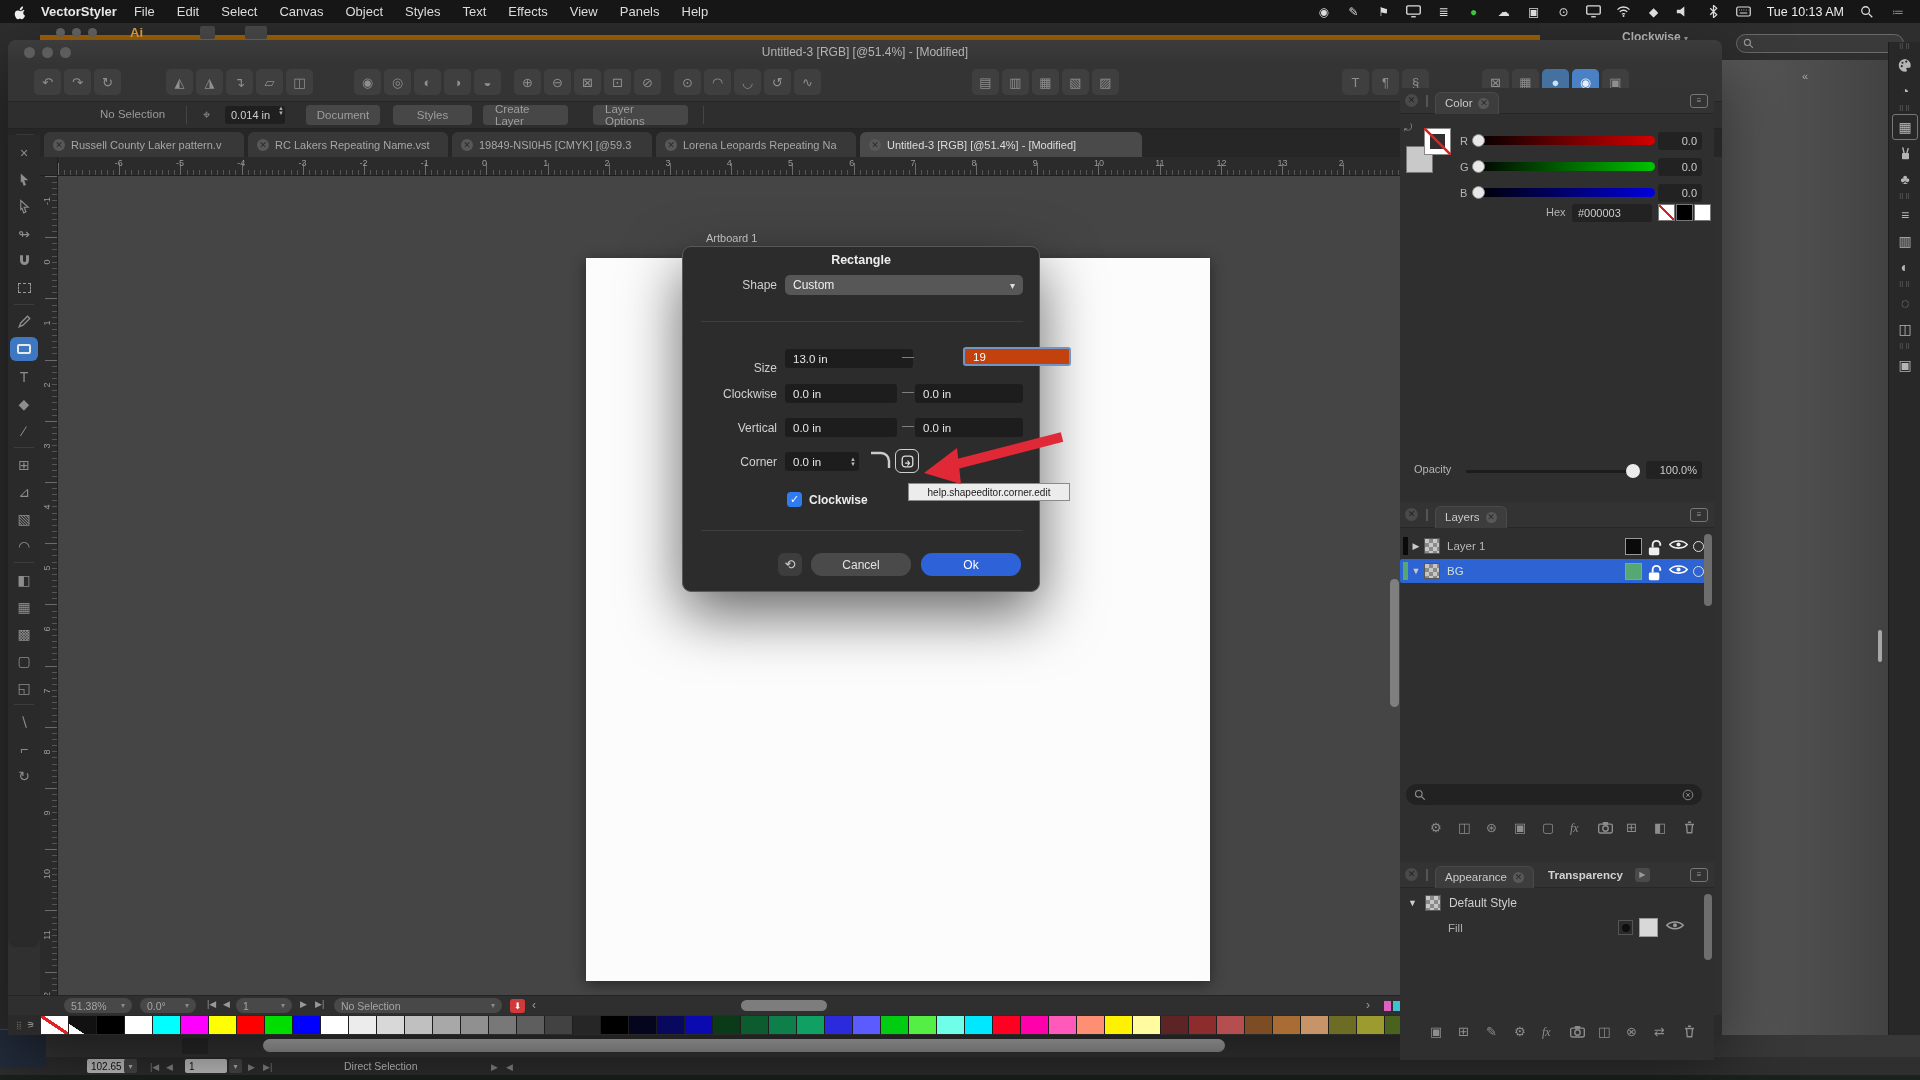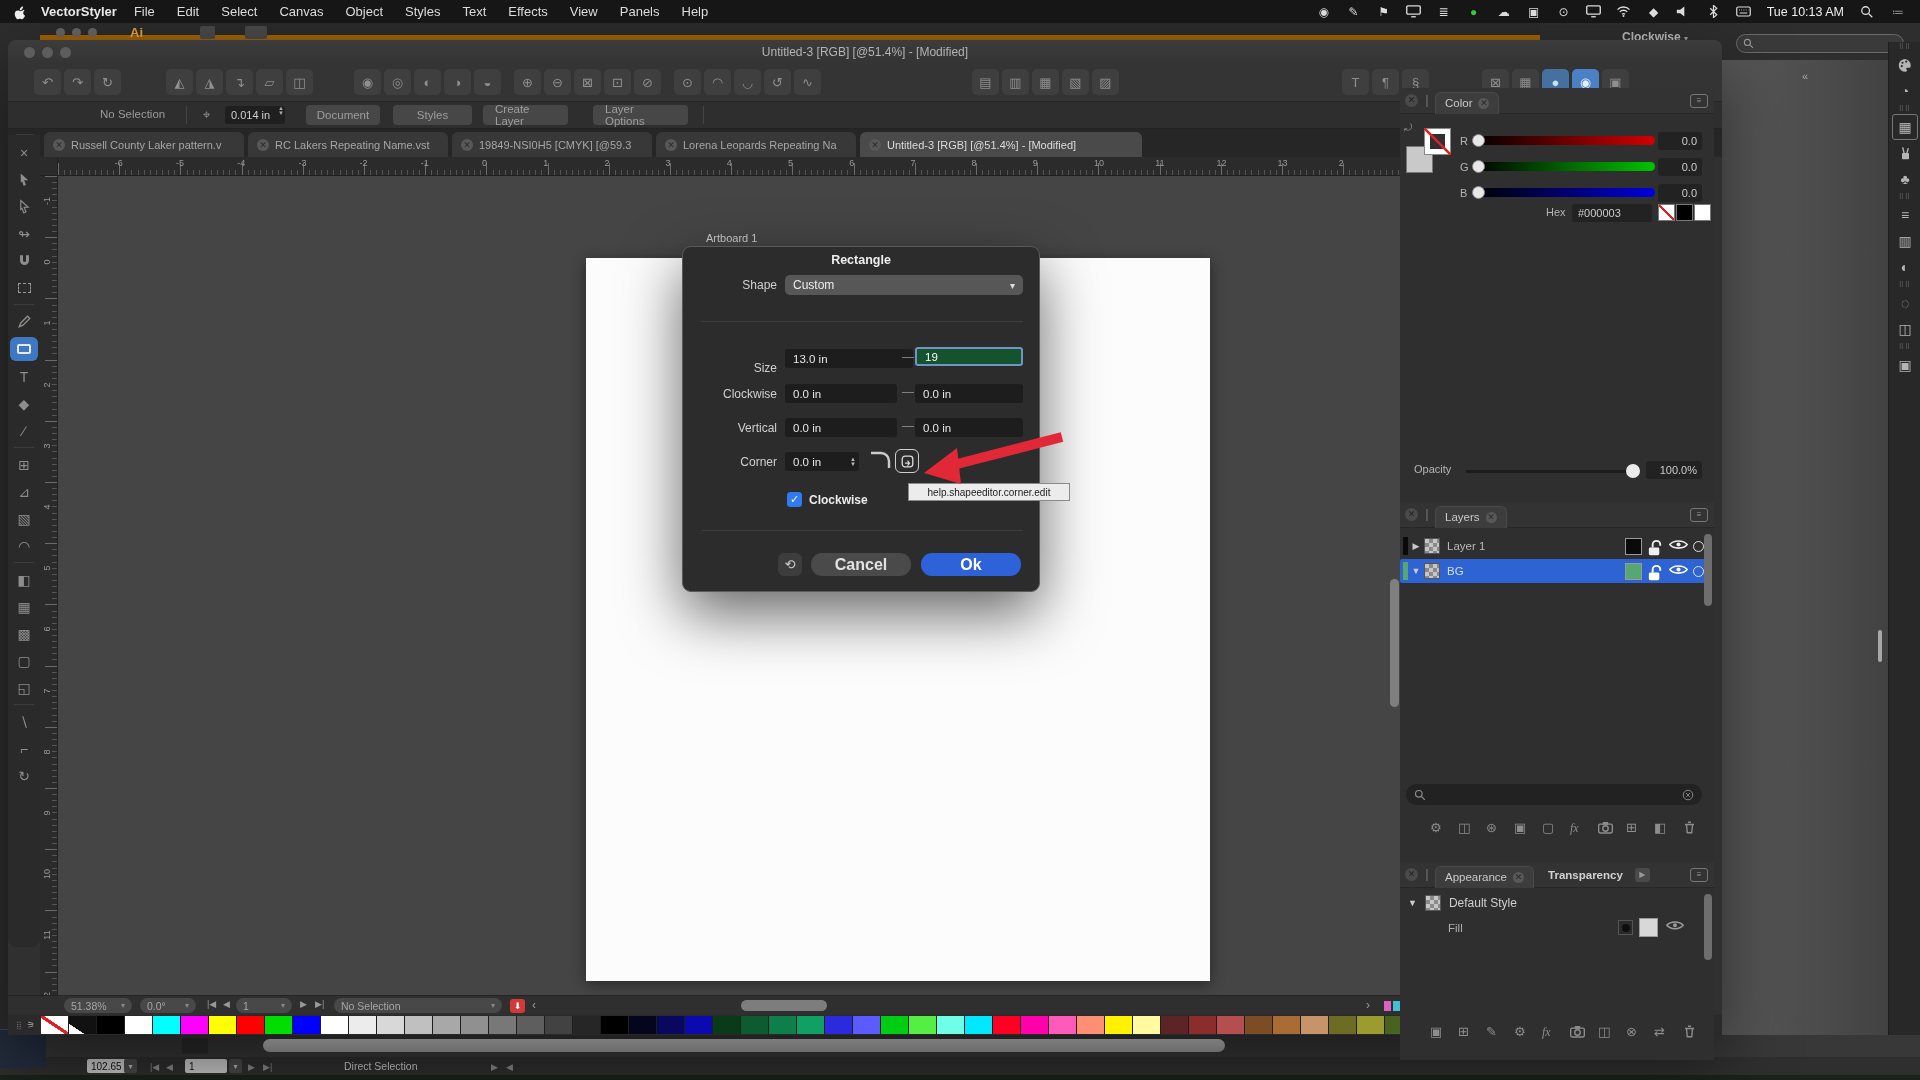--- a/index.html
+++ b/index.html
@@ -160,33 +160,33 @@
   .actrow .ic{width:15px;height:15px;}
   .fxit{font-style:italic;font-size:12px;font-family:"Liberation Serif",serif;}
 
   
   .dialog{left:682px;top:246px;width:358px;height:346px;background:#2c2c2c;border:1px solid #595959;border-radius:9px;
     box-shadow:0 22px 60px rgba(0,0,0,.6);z-index:30;font-size:12px;color:#d8d8d8;}
   .dlg-title{position:absolute;top:6px;left:0;width:100%;text-align:center;font-weight:bold;font-size:12.5px;color:#eee;}
   .dlg-label{position:absolute;text-align:right;width:90px;color:#d0d0d0;}
   .dfield{position:absolute;height:19px;background:#1d1d1d;border-radius:3px;color:#e6e6e6;font-size:11.5px;
     display:flex;align-items:center;padding-left:8px;}
-  .dfield.focused{background:#14532d;border:2px solid #6f95c5;color:#fff;}
+  .dfield.focused{background:#c2410c;border:2px solid #6f95c5;color:#fff;margin-left:48px;}
   .ddash{position:absolute;color:#8a8a8a;}
   .dsep{position:absolute;left:18px;width:322px;height:1px;background:#3e3e3e;}
   .ddrop{position:absolute;left:102px;top:28px;width:238px;height:20px;background:#575757;border-radius:5px;
     display:flex;align-items:center;padding:0 8px;color:#eee;}
   .ddrop .car{margin-left:auto;font-size:10px;color:#ddd;}
   .stepper{display:flex;flex-direction:column;margin-left:auto;margin-right:3px;font-size:6px;color:#bbb;line-height:5px;}
   .cornerbtn{position:absolute;width:24px;height:24px;border:1.5px solid #cfcfcf;border-radius:6px;
     display:flex;align-items:center;justify-content:center;}
   .chk{position:absolute;width:15px;height:15px;background:#2f7bf0;border-radius:3.5px;color:#fff;font-size:11px;
     text-align:center;line-height:15px;}
   .dbtn{position:absolute;height:23px;border-radius:11px;display:flex;align-items:center;justify-content:center;
-    font-size:16px;font-weight:bold;}
+    font-size:12px;font-weight:normal;}
   .dbtn.cancel{background:#4a4a4a;color:#e2e2e2;}
   .dbtn.ok{background:#2e62d9;color:#fff;}
   .refreshbtn{position:absolute;width:24px;height:23px;background:#3d3d3d;border-radius:6px;color:#ccc;
     display:flex;align-items:center;justify-content:center;font-size:13px;}
 
   .tooltip{left:908px;top:483px;width:162px;height:18px;background:#ececec;border:1px solid #8a8a8a;color:#1a1a1a;
     font-size:10px;display:flex;align-items:center;justify-content:center;z-index:40;white-space:nowrap;}
   .arrow-svg{left:880px;top:415px;width:210px;height:95px;z-index:50;pointer-events:none;}
 </style>
 </head>

